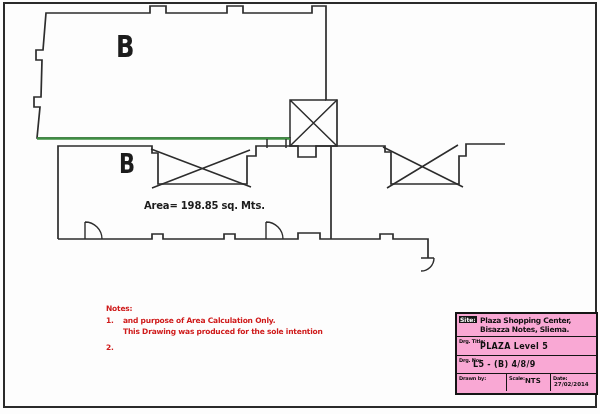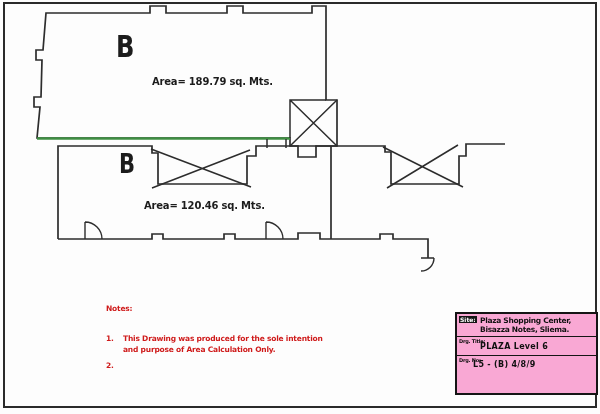--- a/index.html
+++ b/index.html
@@ -16,21 +16,21 @@
   .lower-b{left:119px;top:150px;font-size:27px;transform:scaleX(.78);transform-origin:left top;}
   .area-text{
     font-weight:bold;color:#1c1c1c;font-size:10px;letter-spacing:-0.2px;white-space:nowrap;
   }
   .upper-area{left:152px;top:76px;}
   .lower-area{left:144px;top:200px;}
   .notes{
     left:106px;top:303px;color:#cf1b1b;font-weight:bold;font-size:7.5px;
     letter-spacing:-0.2px;line-height:11.5px;white-space:nowrap;
   }
-  .notes-heading{margin-bottom:18px;}
+  .notes-heading{margin-bottom:0;}
   .note-row{display:flex;margin-bottom:4px;}
   .note-num{width:17px;flex:0 0 17px;}
   .tblock{
     left:455px;top:312px;width:139px;height:79px;border:2px solid #151515;
     color:#111;background:#f9a8d4;
   }
   .tb-row{box-sizing:border-box;border-bottom:1.5px solid #151515;position:relative;overflow:hidden;}
   .tb-row:last-child{border-bottom:none;}
   .tb-r1{height:23px;}
   .tb-r2{height:19px;}
@@ -87,50 +87,62 @@
              L298,239 L298,233 L320,233 L320,239
              L380,239 L380,234 L393,234 L393,239
              L428,239 L428,258" fill="none" stroke="#2d2d2d" stroke-width="1.7"></path>
 
     <path d="M85,222 L85,239 M85,222 A17,17 0 0 1 102,239" fill="none" stroke="#2d2d2d" stroke-width="1.4"></path>
     <path d="M266,222 L266,239 M266,222 A17,17 0 0 1 283,239" fill="none" stroke="#2d2d2d" stroke-width="1.4"></path>
     <path d="M421,258 L434,258 M434,258 A13,13 0 0 1 421,271" fill="none" stroke="#2d2d2d" stroke-width="1.4"></path>
   </svg>
 
   <div class="abs unit-label upper-b">B</div>
-  <div class="abs area-text upper-area">Area= 189.79 sq. Mts.</div>
 
   <div class="abs unit-label lower-b">B</div>
-  <div class="abs area-text lower-area">Area= 120.46 sq. Mts.</div>
+  <div class="abs area-text lower-area">Area= 198.85 sq. Mts.</div>
 
   <div class="abs notes">
     <div class="notes-heading">Notes:</div>
     <div class="note-row">
       <span class="note-num">1.</span>
       <span class="note-text">
+        <div>and purpose of Area Calculation Only.</div>
         <div>This Drawing was produced for the sole intention</div>
-        <div>and purpose of Area Calculation Only.</div>
       </span>
     </div>
     <div class="note-row">
       <span class="note-num">2.</span>
     </div>
   </div>
 
   <div class="abs tblock">
     <div class="tb-row tb-r1">
       <span class="tb-site-label">Site:</span>
       <span class="tb-site">
         <div>Plaza Shopping Center,</div>
         <div>Bisazza Notes, Sliema.</div>
       </span>
     </div>
     <div class="tb-row tb-r2">
       <span class="tb-label tb-inline-label">Drg. Title:</span>
-      <span class="tb-value">PLAZA Level  6</span>
+      <span class="tb-value">PLAZA Level  5</span>
     </div>
     <div class="tb-row tb-r3">
       <span class="tb-label tb-inline-label">Drg. No:</span>
       <span class="tb-value">L5 - (B) 4/8/9</span>
+    </div>
+    <div class="tb-row tb-r4">
+      <div class="tb-cell tb-c1">
+        <span class="tb-label tb-inline-label">Drawn by:</span>
+      </div>
+      <div class="tb-cell tb-c2">
+        <span class="tb-label tb-inline-label">Scale:</span>
+        <span class="tb-scale-value">NTS</span>
+      </div>
+      <div class="tb-cell tb-c3">
+        <span class="tb-label tb-inline-label">Date:</span>
+        <span class="tb-date-value">27/02/2014</span>
+      </div>
     </div>
   </div>
 
 </div>
 
 </body></html>

